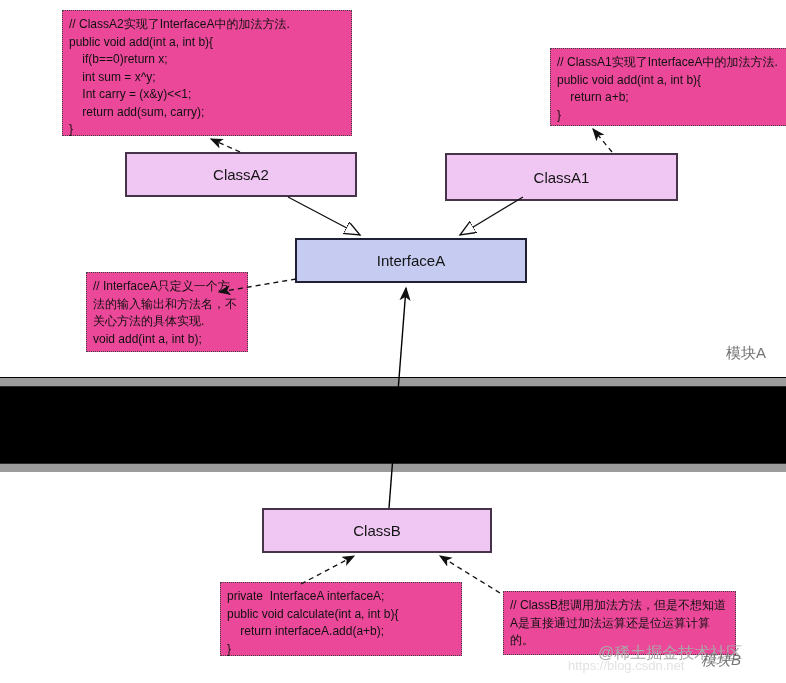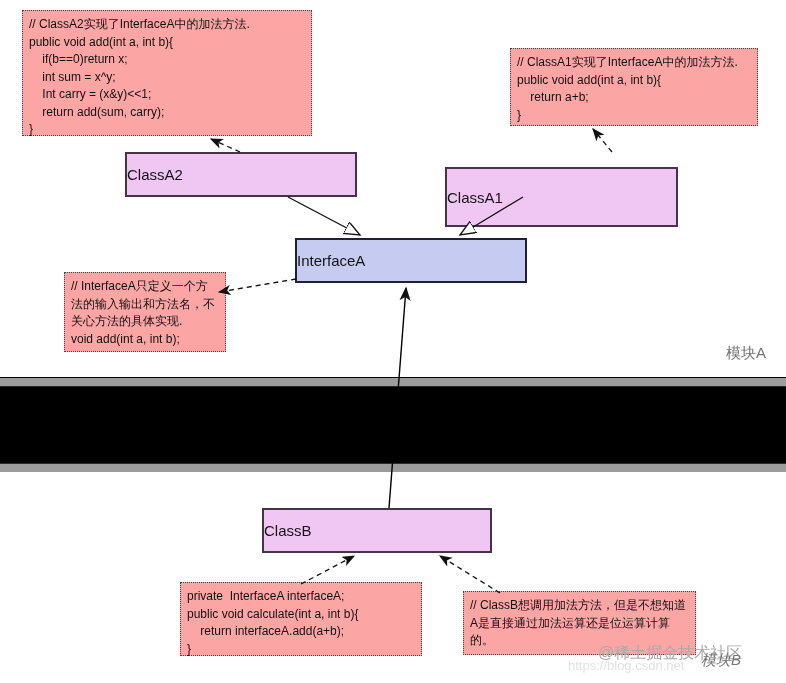--- a/index.html
+++ b/index.html
@@ -1,26 +1,26 @@
 <!DOCTYPE html>
 <html><head>
 <meta charset="utf-8">
 <style>
   html,body{margin:0;padding:0;background:#fff;}
   #canvas{
     position:relative;width:786px;height:683px;background:#ffffff;
     font-family:"Liberation Sans","DejaVu Sans",sans-serif;overflow:hidden;
   }
   .note-box{
-    position:absolute;border:1px dotted #444;background:#fca5a5;
+    position:absolute;border:1px dotted #444;background:#ec4899;
     font-size:12px;line-height:17.5px;color:#111;padding:5px 6px;
-    white-space:pre;box-sizing:border-box;
+    white-space:pre;box-sizing:border-box;margin-left:40px;
   }
   .uml-box{
-    position:absolute;box-sizing:border-box;display:flex;align-items:center;justify-content:flex-start;
+    position:absolute;box-sizing:border-box;display:flex;align-items:center;justify-content:center;
     font-size:15px;color:#141414;
   }
   .class-box{background:#f0c7f3;border:2px solid #46334a;}
   .iface-box{background:#c5cbf1;border:2px solid #1f2036;}
   .module-label{position:absolute;font-size:15px;color:#737373;}
   .band{position:absolute;left:0;width:786px;top:377px;height:95px;
     border-top:1px solid #000;border-bottom:1px solid #1a1a1a;box-sizing:border-box;}
   .band .gray-top{height:8px;background:#9c9c9c;border-bottom:1px solid #2a2a2a;}
   .band .black-mid{height:76px;background:#000;}
   .band .gray-bot{height:8px;background:#9c9c9c;border-top:1px solid #2a2a2a;}
@@ -40,30 +40,30 @@
     int sum = x^y;
     Int carry = (x&amp;y)&lt;&lt;1;
     return add(sum, carry);
 }</div>
 
   <div class="note-box" style="left:510px;top:48px;width:248px;height:78px;">// ClassA1实现了InterfaceA中的加法方法.
 public void add(int a, int b){
     return a+b;
 }</div>
 
-  <div class="note-box" style="left:64px;top:272px;width:162px;height:80px;">// InterfaceA只定义一个方
+  <div class="note-box" style="left:46px;top:272px;width:162px;height:80px;">// InterfaceA只定义一个方
 法的输入输出和方法名，不
 关心方法的具体实现.
 void add(int a, int b);</div>
 
   <div class="uml-box class-box" style="left:125px;top:152px;width:232px;height:45px;">
     <span>ClassA2</span>
   </div>
 
-  <div class="uml-box class-box" style="left:445px;top:167px;width:233px;height:60px;">
+  <div class="uml-box class-box" style="left:445px;top:153px;width:233px;height:48px;">
     <span>ClassA1</span>
   </div>
 
   <div class="uml-box iface-box" style="left:295px;top:238px;width:232px;height:45px;">
     <span>InterfaceA</span>
   </div>
 
   <div class="module-label" style="left:726px;top:344px;">模块A</div>
 
   <div class="band">

